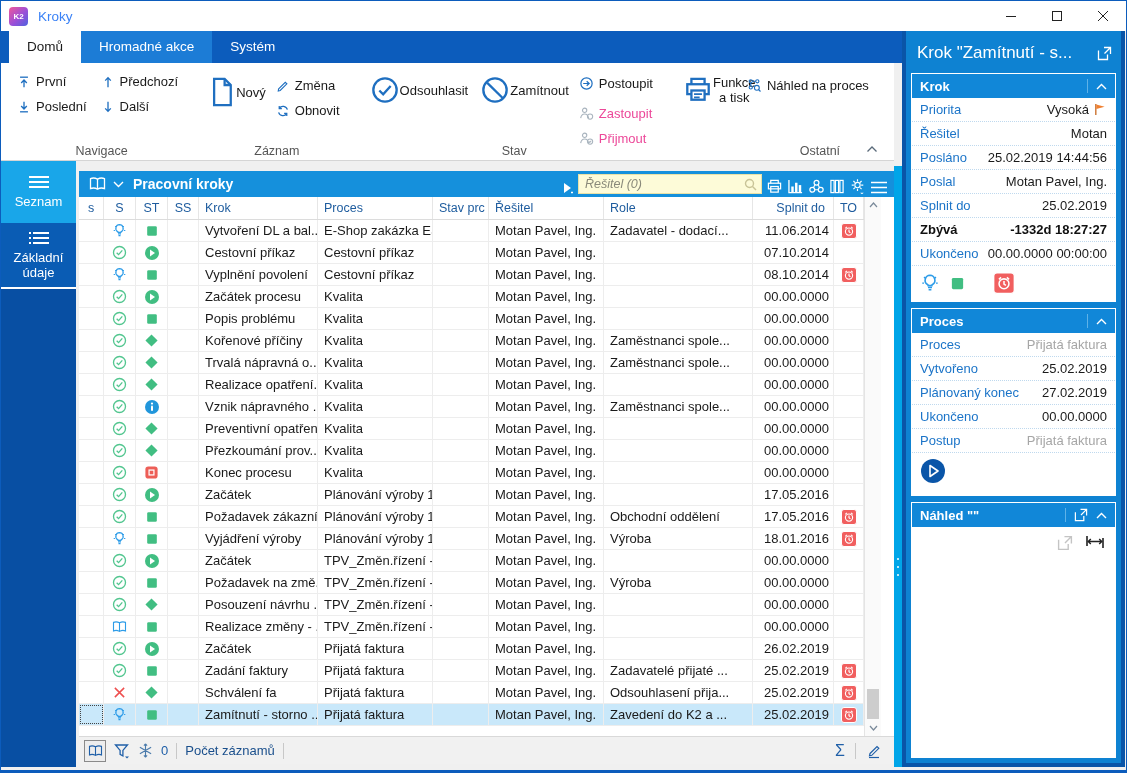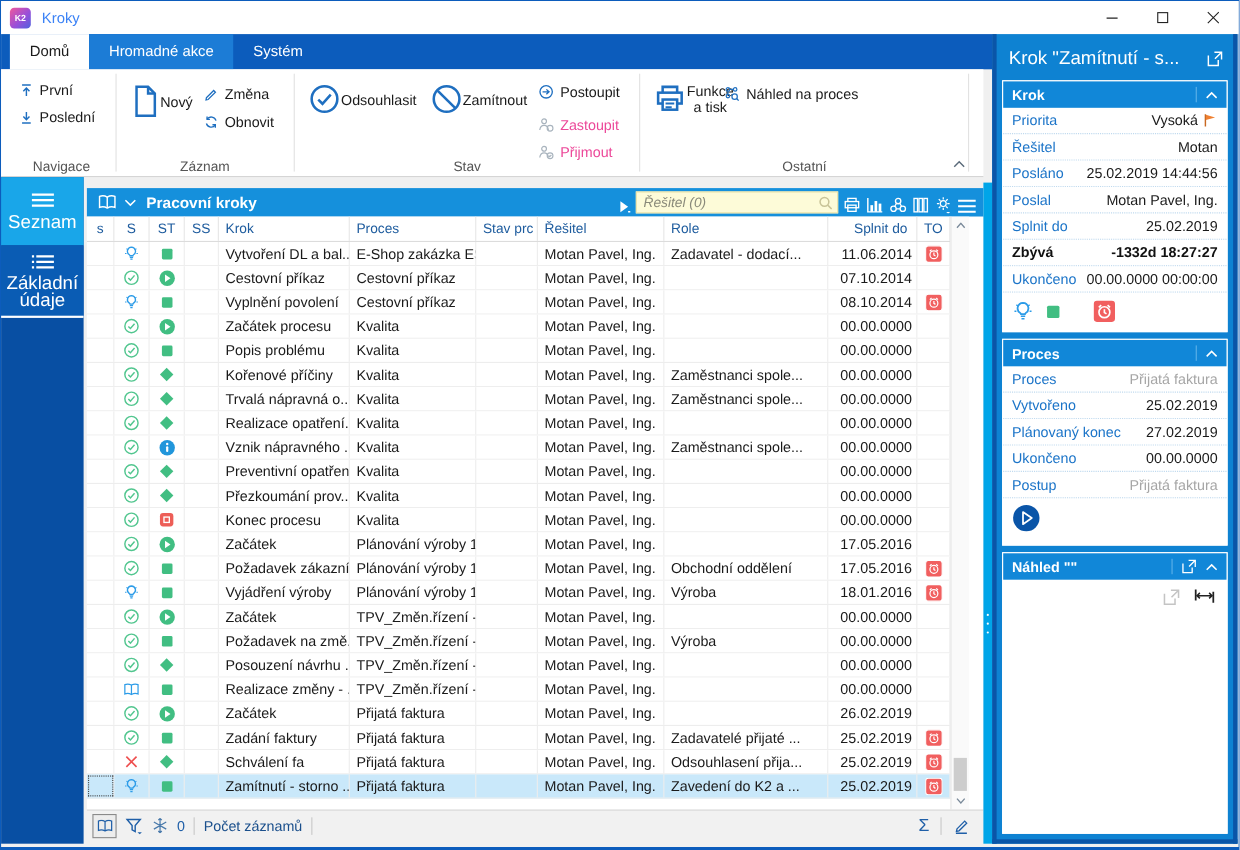--- a/index.html
+++ b/index.html
@@ -27,21 +27,21 @@
   .rsep { width:1px; background:#E2E2E2; margin:4px 0; }
   .small-col { display:flex; flex-direction:column; margin-right:6px; }
   .sbtn { display:flex; align-items:center; gap:5px; height:25px; padding:0 4px; color:#1a1a1a; white-space:nowrap; cursor:default; }
   .sbtn.disabled { color:#ec4899;align-items:flex-end; }
   .bigbtn { display:flex; flex-direction:row; align-items:center; justify-content:flex-start; padding:2px 6px; min-width:56px; text-align:center; line-height:15px; }
   .bigbtn .bicon { height:38px; display:flex; align-items:center; }
   .ribbon-collapse { position:absolute; right:16px; bottom:4px; color:#5A6A7A; }
 
   
   .sidebar { position:absolute; left:0; top:160px; bottom:3px; width:75px; background:#084FA3; }
-  .sideitem { width:100%; color:#fff; display:flex; flex-direction:column; align-items:center; justify-content:center; gap:5px; text-align:center; font-size:17px; line-height:15px; }
+  .sideitem { width:100%; color:#fff; display:flex; flex-direction:column; align-items:center; justify-content:center; gap:5px; text-align:center; font-size:13px; line-height:15px; }
   .sideitem.active { background:#19A6E9; height:62px; }
   .sideitem.normal { background:#0A5CB4; height:66px; border-bottom:2px solid #fff; }
 
   
   .grid-title { position:absolute; left:78px; top:170px; width:815px; height:26px; background:#1590DC; display:flex; align-items:center; color:#fff; padding:0 6px 0 10px; gap:7px; }
   .grid-title .gt-name { font-weight:bold; font-size:14px; margin-left:2px; }
   .gt-right { margin-left:auto; display:flex; align-items:flex-end; gap:4px; }
   .searchbox { width:184px; height:20px; background:#FDFBD8; border:1px solid #E8E2A8; display:flex; align-items:center; padding:0 4px 0 6px; }
   .searchbox input { flex:1; border:none; outline:none; background:transparent; font-family:inherit; font-size:12.5px; color:#333; min-width:0; }
   .searchbox input::placeholder { font-style:italic; color:#8A8A7A; }
@@ -139,20 +139,38 @@
           <span>První</span>
         </div>
         <div class="sbtn">
           <span class="ic">
               <svg width="14" height="14" viewBox="0 0 16 16">
                 <path d="M3.5 13.5h9" stroke="#1F6FC0" stroke-width="1.5" fill="none"></path>
                 <path d="M8 2v8M4.8 6.8 8 10.2l3.2-3.4" stroke="#1F6FC0" stroke-width="1.5" fill="none"></path>
               </svg>
             </span>
           <span>Poslední</span>
+        </div>
+      </div>
+      <div class="small-col">
+        <div class="sbtn">
+          <span class="ic">
+              <svg width="14" height="14" viewBox="0 0 16 16">
+                <path d="M8 14V3M4.8 6.4 8 3l3.2 3.4" stroke="#1F6FC0" stroke-width="1.5" fill="none"></path>
+              </svg>
+            </span>
+          <span>Předchozí</span>
+        </div>
+        <div class="sbtn">
+          <span class="ic">
+              <svg width="14" height="14" viewBox="0 0 16 16">
+                <path d="M8 2v11M4.8 9.6 8 13l3.2-3.4" stroke="#1F6FC0" stroke-width="1.5" fill="none"></path>
+              </svg>
+            </span>
+          <span>Další</span>
         </div>
       </div>
       <div class="glabel">Navigace</div>
     </div>
     <div class="rsep"></div>
 
     <div class="rgroup">
       <div class="bigbtn" style="margin-top:2px;">
         <span class="bicon">
             <svg width="28" height="32" viewBox="0 0 16 18">

